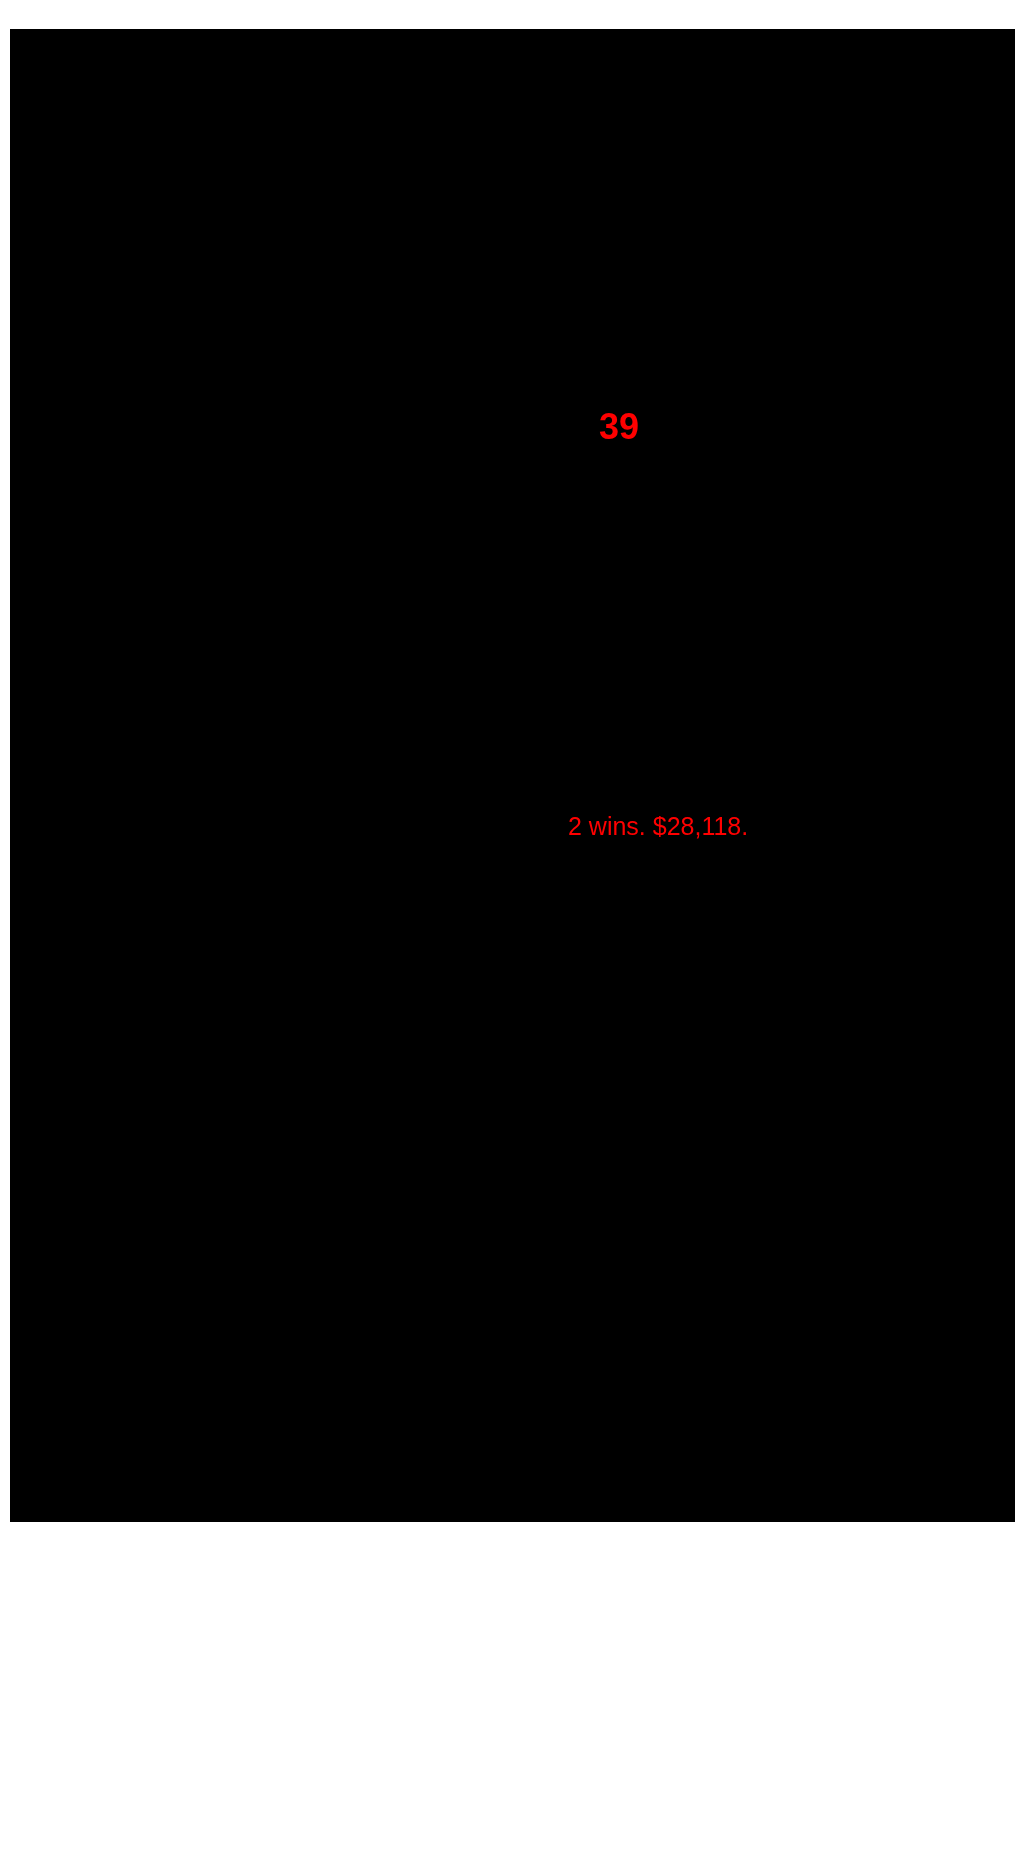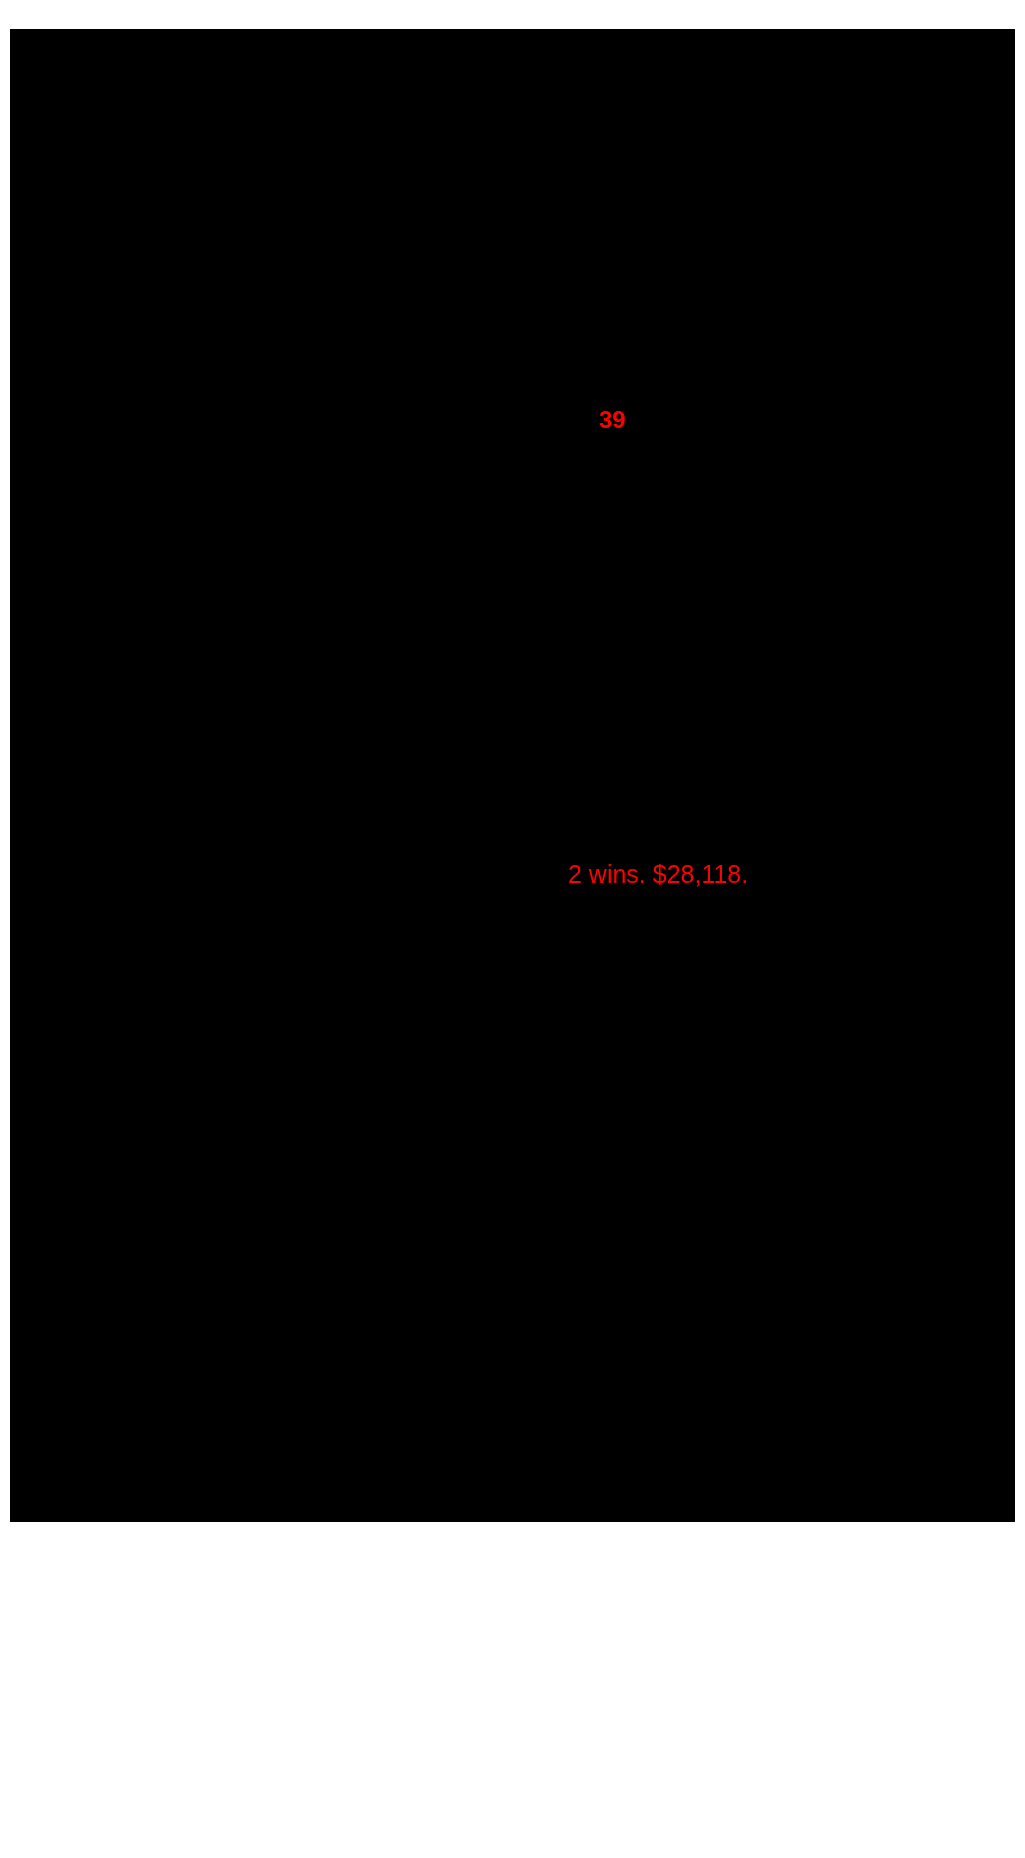--- a/index.html
+++ b/index.html
@@ -25,30 +25,29 @@
   }
   .overlay-text {
     position: absolute;
     color: #ff0000;
     white-space: nowrap;
     font-family: "Liberation Sans", sans-serif;
   }
   .score-value {
     left: 589px;
     top: 377px;
-    font-size: 24px;
+    font-size: 36px;
     font-weight: bold;
     letter-spacing: 0px;
   }
   .status-line {
     left: 558px;
     top: 783px;
     font-size: 25px;
     font-weight: normal;
-    margin-top: 48px;
   }
 </style>
 </head>
 <body>
 
 <div class="screen">
 
   <div class="overlay-text score-value">39</div>
 
   <div class="overlay-text status-line">2 wins. $28,118.</div>

